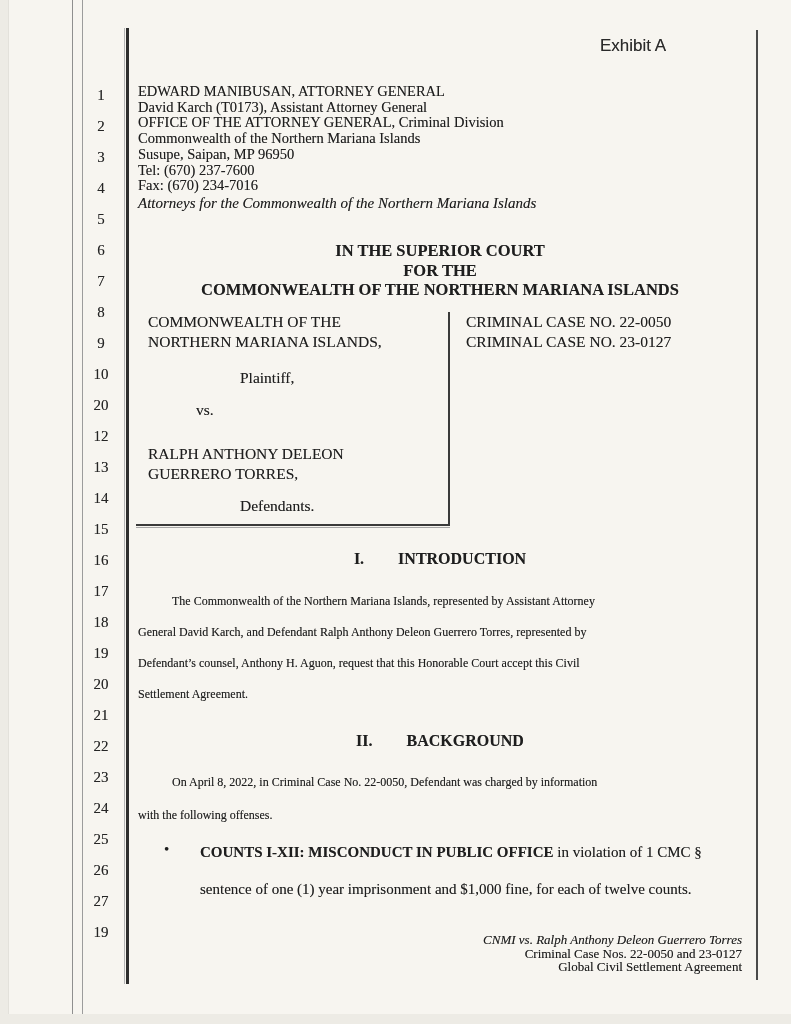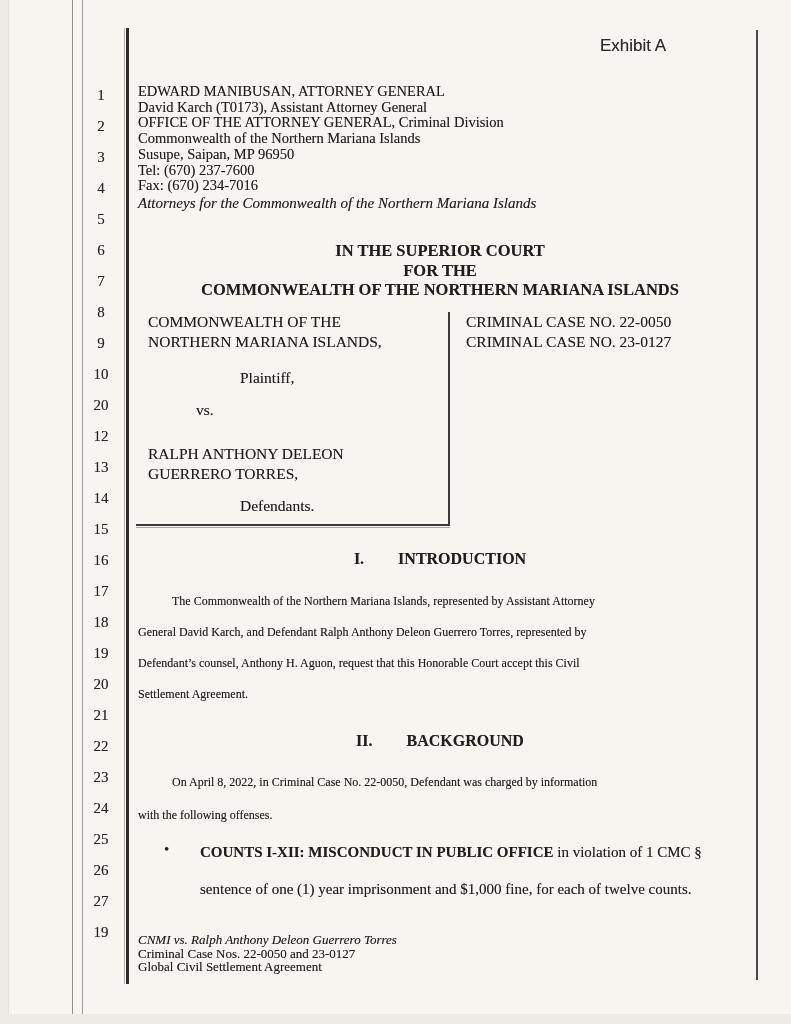--- a/index.html
+++ b/index.html
@@ -47,21 +47,21 @@
 
   .body-par { font-size:12px; }
   #intro-body { left:138px; top:586px; line-height:31px; text-indent:34px; }
   #background-body { left:138px; top:766px; line-height:33px; text-indent:34px; }
 
   #bullet-item { position:absolute; left:138px; top:834px; width:640px; font-size:15px; }
   #bullet-item .bullet-marker { position:absolute; left:26px; top:7px; font-size:15px; }
   #bullet-item .bullet-text { margin-left:62px; }
   #bullet-item .b-line { height:37px; line-height:37px; white-space:nowrap; }
 
-  #footer-block { left:138px; top:933px; width:604px; text-align:left;
+  #footer-block { left:138px; top:933px; width:604px; text-align:right;
     white-space:normal; font-size:13px; line-height:13.5px; }
 </style>
 </head>
 <body>
 
 <div class="page scan">
 
   <div class="abs edge-left"></div>
   <div class="abs edge-bottom"></div>
 

